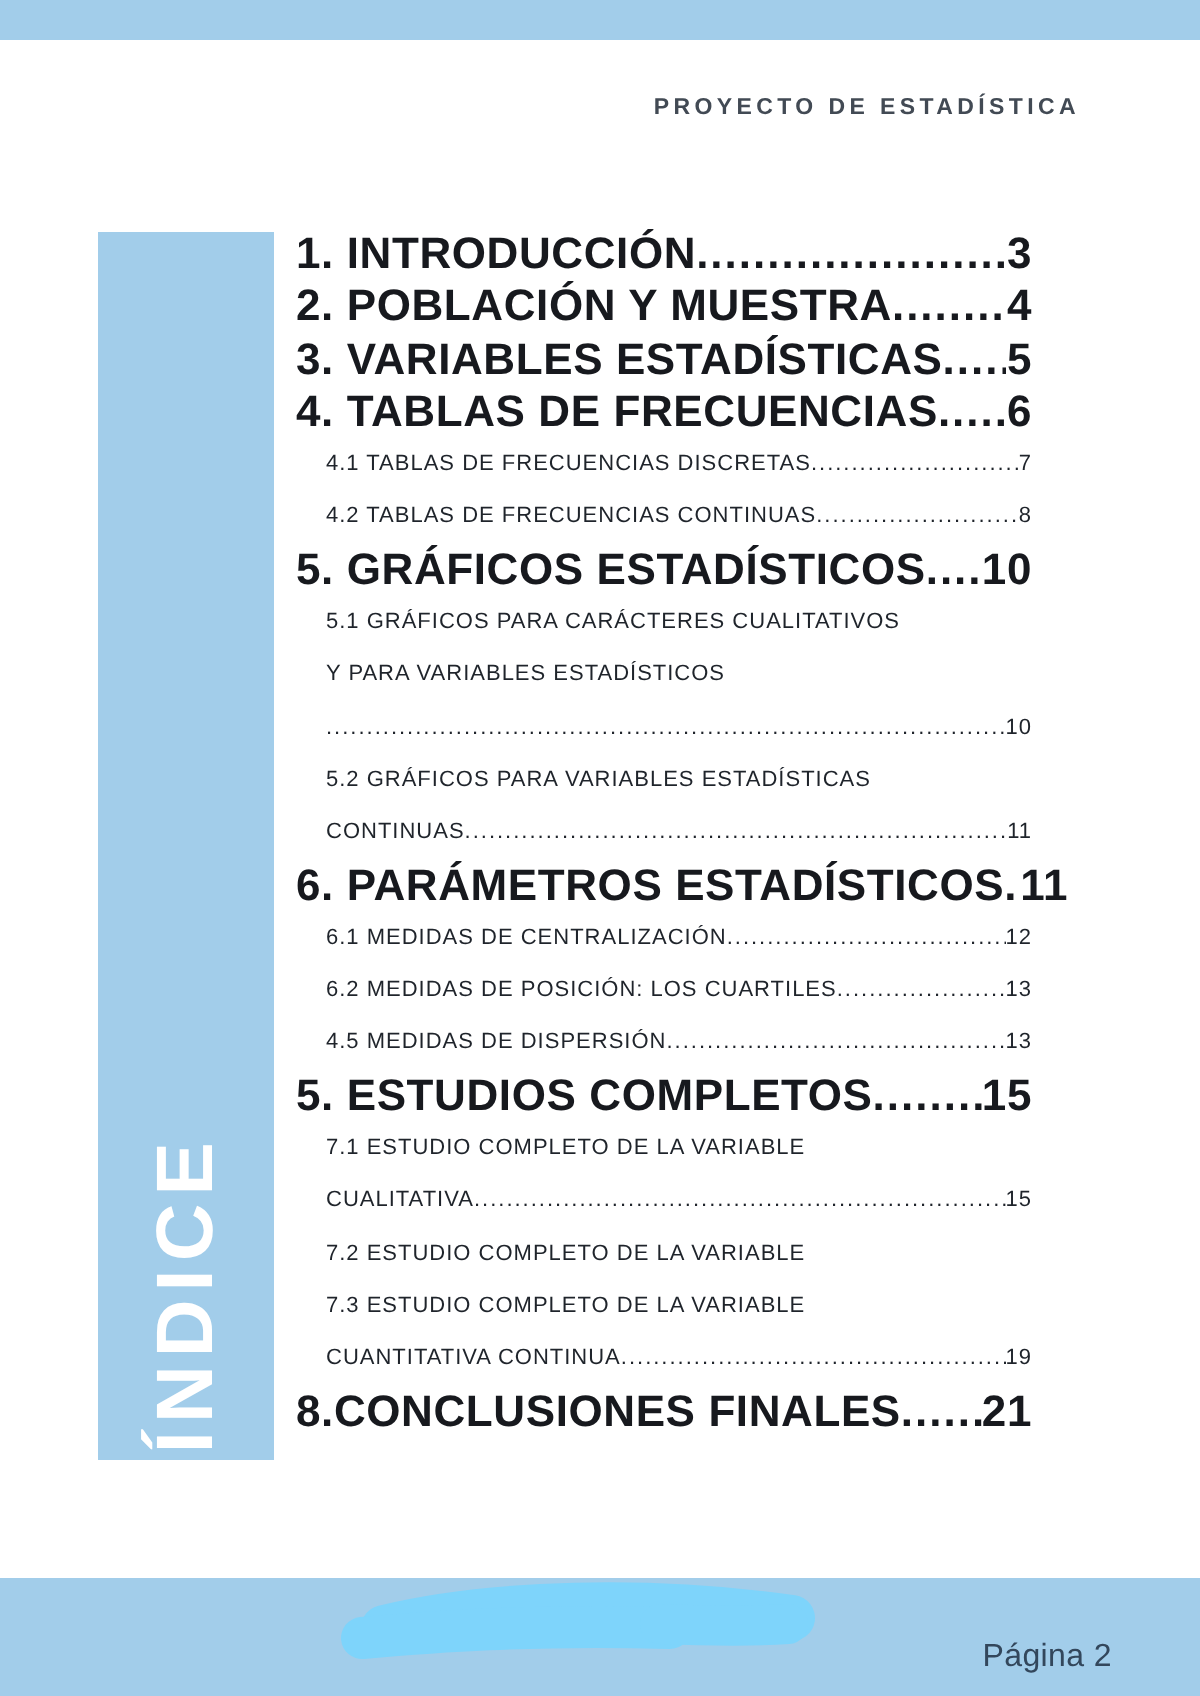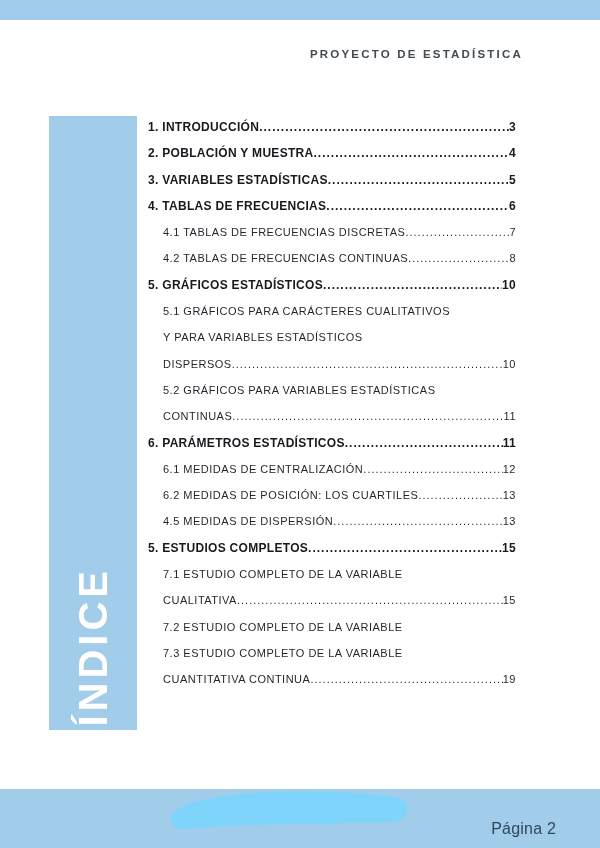--- a/index.html
+++ b/index.html
@@ -12,21 +12,21 @@
   }
   .page{position:absolute;inset:0;}
 
   
   .band{position:absolute;left:0;width:600px;background:#a2cdea;}
   .band-top{top:0;height:20px;}
   .band-bottom{top:789px;height:59px;}
 
   
   .header{
-    position:absolute;top:45px;right:77px;
+    position:absolute;top:45px;right:60px;
     text-align:right;
     color:#424a54;
     font-size:11.5px;
     font-weight:bold;
     letter-spacing:2.2px;
     line-height:19.5px;
   }
 
   
   .sidebar{
@@ -48,21 +48,21 @@
     white-space:nowrap;
   }
 
   
   .toc{
     position:absolute;left:148px;top:114px;width:368px;
     color:#17191e;
   }
   .toc-entry{margin:0;}
   .toc-entry.main{
-    font-size:12px;font-weight:800;letter-spacing:0.3px;color:#17191e;
+    font-size:22px;font-weight:800;letter-spacing:0.3px;color:#17191e;
   }
   .toc-entry.sub{
     font-size:11px;font-weight:400;letter-spacing:0.5px;color:#1f242b;
     padding-left:15px;
   }
   .toc-line{line-height:26.3px;white-space:nowrap;}
   .toc-line.leader{
     display:flex;align-items:baseline;
   }
   .toc-line .t{flex:0 0 auto;}
@@ -145,21 +145,20 @@
         <div class="toc-line leader">
           <span class="t">5. GRÁFICOS ESTADÍSTICOS</span>
           <span class="dots"></span>
           <span class="pg">10</span>
         </div>
       </div>
       <div class="toc-entry sub">
         <div class="toc-line">5.1 GRÁFICOS PARA CARÁCTERES CUALITATIVOS</div>
         <div class="toc-line">Y PARA VARIABLES ESTADÍSTICOS</div>
         <div class="toc-line leader">
-          <span class="t">DISPERSOS</span>
           <span class="dots"></span>
           <span class="pg">10</span>
         </div>
       </div>
       <div class="toc-entry sub">
         <div class="toc-line">5.2 GRÁFICOS PARA VARIABLES ESTADÍSTICAS</div>
         <div class="toc-line leader">
           <span class="t">CONTINUAS</span>
           <span class="dots"></span>
           <span class="pg">11</span>
@@ -210,20 +209,27 @@
       </div>
       <div class="toc-entry sub">
         <div class="toc-line">7.2 ESTUDIO COMPLETO DE LA VARIABLE</div>
       </div>
       <div class="toc-entry sub">
         <div class="toc-line">7.3 ESTUDIO COMPLETO DE LA VARIABLE</div>
         <div class="toc-line leader">
           <span class="t">CUANTITATIVA CONTINUA</span>
           <span class="dots"></span>
           <span class="pg">19</span>
+        </div>
+      </div>
+      <div class="toc-entry main">
+        <div class="toc-line leader">
+          <span class="t">8.CONCLUSIONES FINALES</span>
+          <span class="dots"></span>
+          <span class="pg">21</span>
         </div>
       </div>
     </div>
 
   <div class="band band-bottom"></div>
 
   <svg class="scribble-svg" width="600" height="59" viewBox="0 0 600 59">
     <path d="M 192 25 C 245 12, 325 10, 396 20" fill="none" stroke="#7ed4fb" stroke-width="23" stroke-linecap="round"></path>
     <path d="M 181 30 C 215 27, 265 23, 335 25" fill="none" stroke="#7ed4fb" stroke-width="21" stroke-linecap="round"></path>
     <path d="M 330 23 C 355 24, 380 24, 394 23" fill="none" stroke="#7ed4fb" stroke-width="20" stroke-linecap="round"></path>

